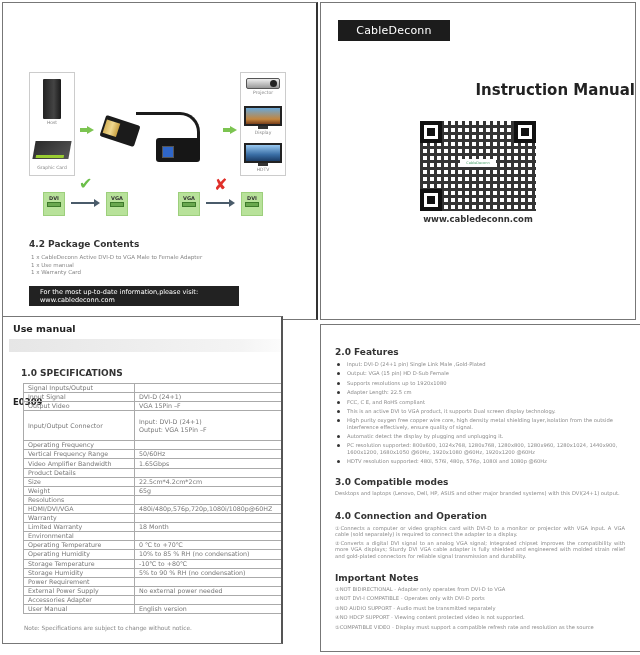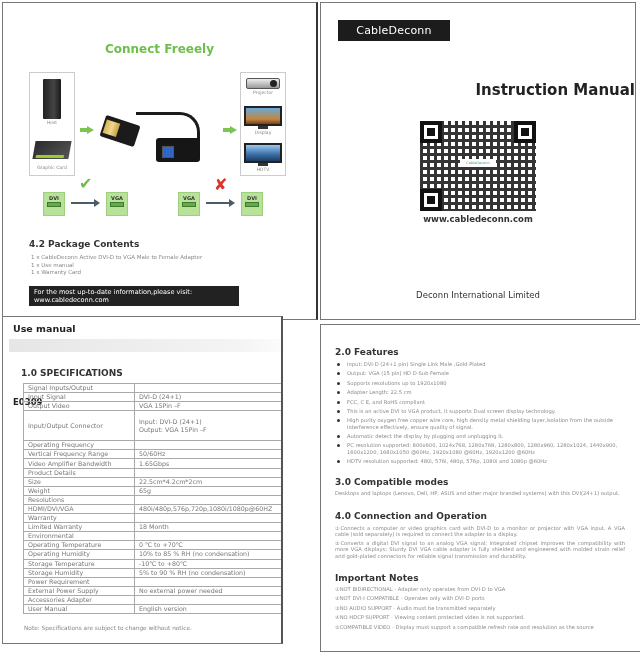--- a/index.html
+++ b/index.html
@@ -45,21 +45,21 @@
   .port .pname { display:block; font-size:5px; font-weight:bold; color:#333; margin-top:2px; }
   .port .pin { display:block; width:14px; height:5px; margin:1px auto 0; background:#6aa84f; border:1px solid #3d7a2a; }
   .gray-arrow { position:absolute; top:10px; width:24px; height:2px; background:#4a5b6a; }
   .gray-arrow::after { content:""; position:absolute; right:-5px; top:-3px; border-left:6px solid #4a5b6a; border-top:4px solid transparent; border-bottom:4px solid transparent; }
   .check { position:absolute; font-size:16px; color:#6cbf4a; font-weight:bold; line-height:1; }
   .cross { position:absolute; font-size:16px; color:#e0302a; font-weight:bold; line-height:1; }
 
   .pkg-title { position:absolute; left:26px; top:236px; font-size:9px; font-weight:bold; color:#333; }
   .pkg-list { position:absolute; left:28px; top:251px; list-style:none; }
   .pkg-list li { font-size:5.5px; color:#888; line-height:7.6px; }
-  .visit-bar { position:absolute; left:26px; top:283px; width:210px; height:20px; background:#222; color:#fff; padding:2px 5px; }
+  .visit-bar { position:absolute; left:26px; top:283px; width:210px; height:20px; background:#222; color:#fff; padding:2px 11px; }
   .visit-bar span { display:block; font-size:6.5px; line-height:8px; }
 
   
   .brand { position:absolute; left:17px; top:17px; width:112px; height:21px; background:#1c1c1c; color:#fff;
     font-size:11px; text-align:center; line-height:21px; letter-spacing:0.2px; font-family:"DejaVu Sans", sans-serif; }
   .im-title { position:absolute; left:0; width:100%; top:78px; text-align:right; font-weight:bold; font-size:15px; color:#222; font-family:"DejaVu Sans", sans-serif; }
   .qr { position:absolute; left:99px; top:118px; width:116px; height:90px; }
   .qr-finder { position:absolute; width:22px; height:22px; border:4px solid #111; background:#fff; }
   .qr-finder::after { content:""; position:absolute; left:3px; top:3px; width:8px; height:8px; background:#111; }
   .qr-bits { position:absolute; left:0; top:0; width:116px; height:90px;
@@ -90,21 +90,20 @@
   .bullets li { position:relative; padding-left:12px; font-size:5.2px; color:#8a8a8a; line-height:6.3px; margin-bottom:3.1px; }
   .bullets li::before { content:""; position:absolute; left:2px; top:2px; width:3px; height:3px; background:#333; border-radius:50%; }
   .para { position:absolute; left:14px; width:290px; font-size:5.2px; color:#8a8a8a; line-height:6.4px; text-align:justify; }
   .notes { position:absolute; left:14px; top:260px; list-style:none; }
   .notes li { font-size:5.2px; color:#8a8a8a; line-height:9.4px; }
 </style>
 </head>
 <body>
 
 <div class="page" id="p1">
-  <div class="connect-title">Connect Freeely</div>
 
   <div class="dev-box left">
     <div class="dev" style="top:6px">
       <div class="tower"></div>
       <span class="lbl">Host</span>
     </div>
     <div class="dev" style="top:68px">
       <div class="gcard"></div>
       <span class="lbl" style="margin-top:6px">Graphic Card</span>
     </div>
@@ -180,21 +179,20 @@
   <div class="brand">CableDeconn</div>
   <div class="im-title">Instruction Manual</div>
   <div class="qr">
     <div class="qr-bits"></div>
     <div class="qr-finder" style="left:0; top:0"></div>
     <div class="qr-finder" style="right:0; top:0"></div>
     <div class="qr-finder" style="left:0; bottom:0"></div>
     <div class="qr-logo">CableDeconn</div>
   </div>
   <div class="site-url">www.cabledeconn.com</div>
-  <div class="company">Deconn International Limited</div>
 </div>
 
 <div class="page" id="p3">
   <div class="um-title">Use manual</div>
   <div class="prod-bar"></div>
   <div class="prod-code">E0309</div>
   <div class="spec-title">1.0 SPECIFICATIONS</div>
 
   <table class="spec">
     <tbody>

